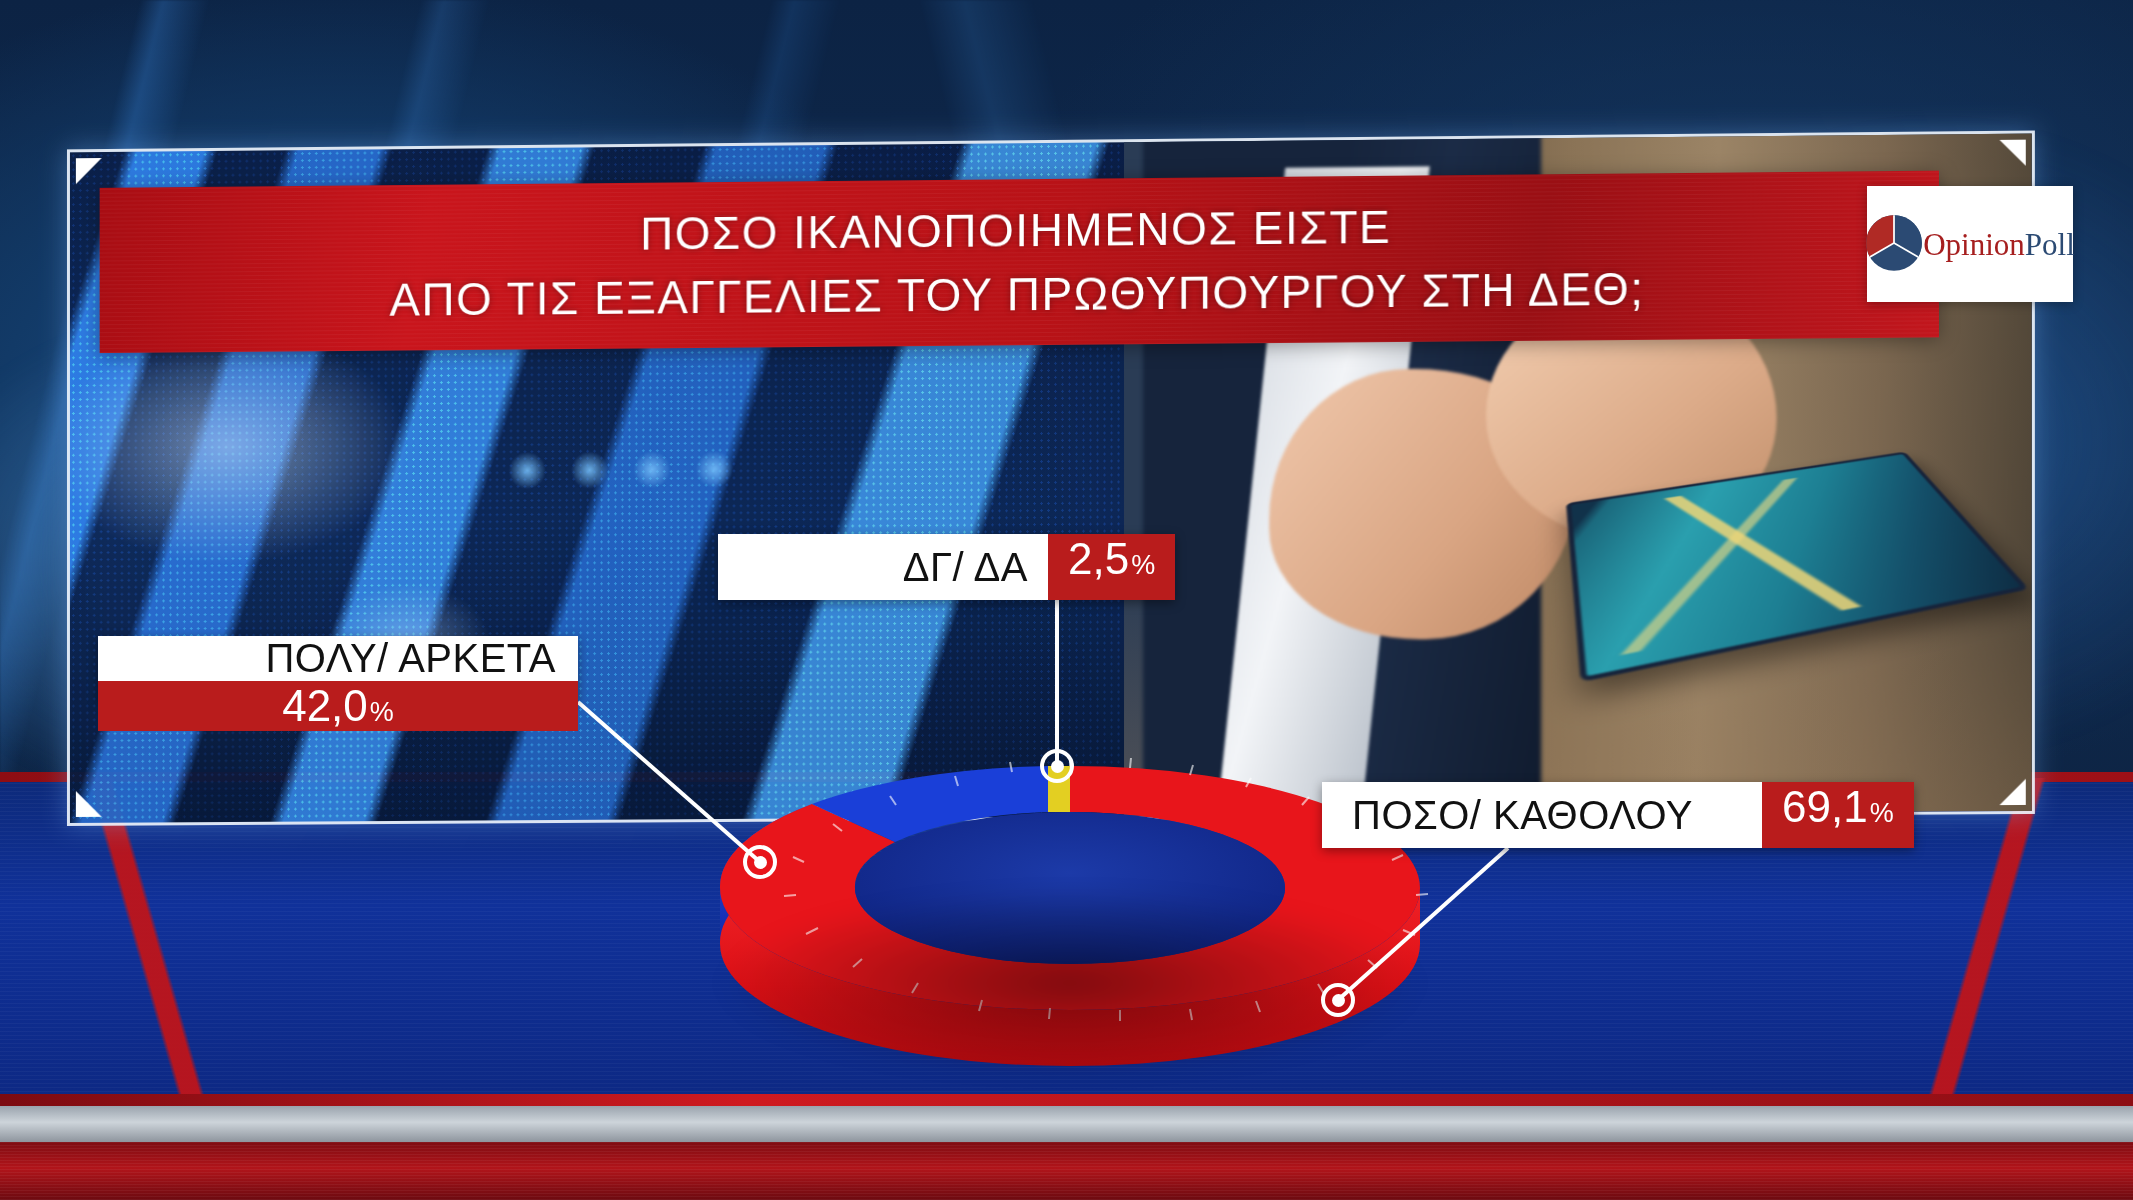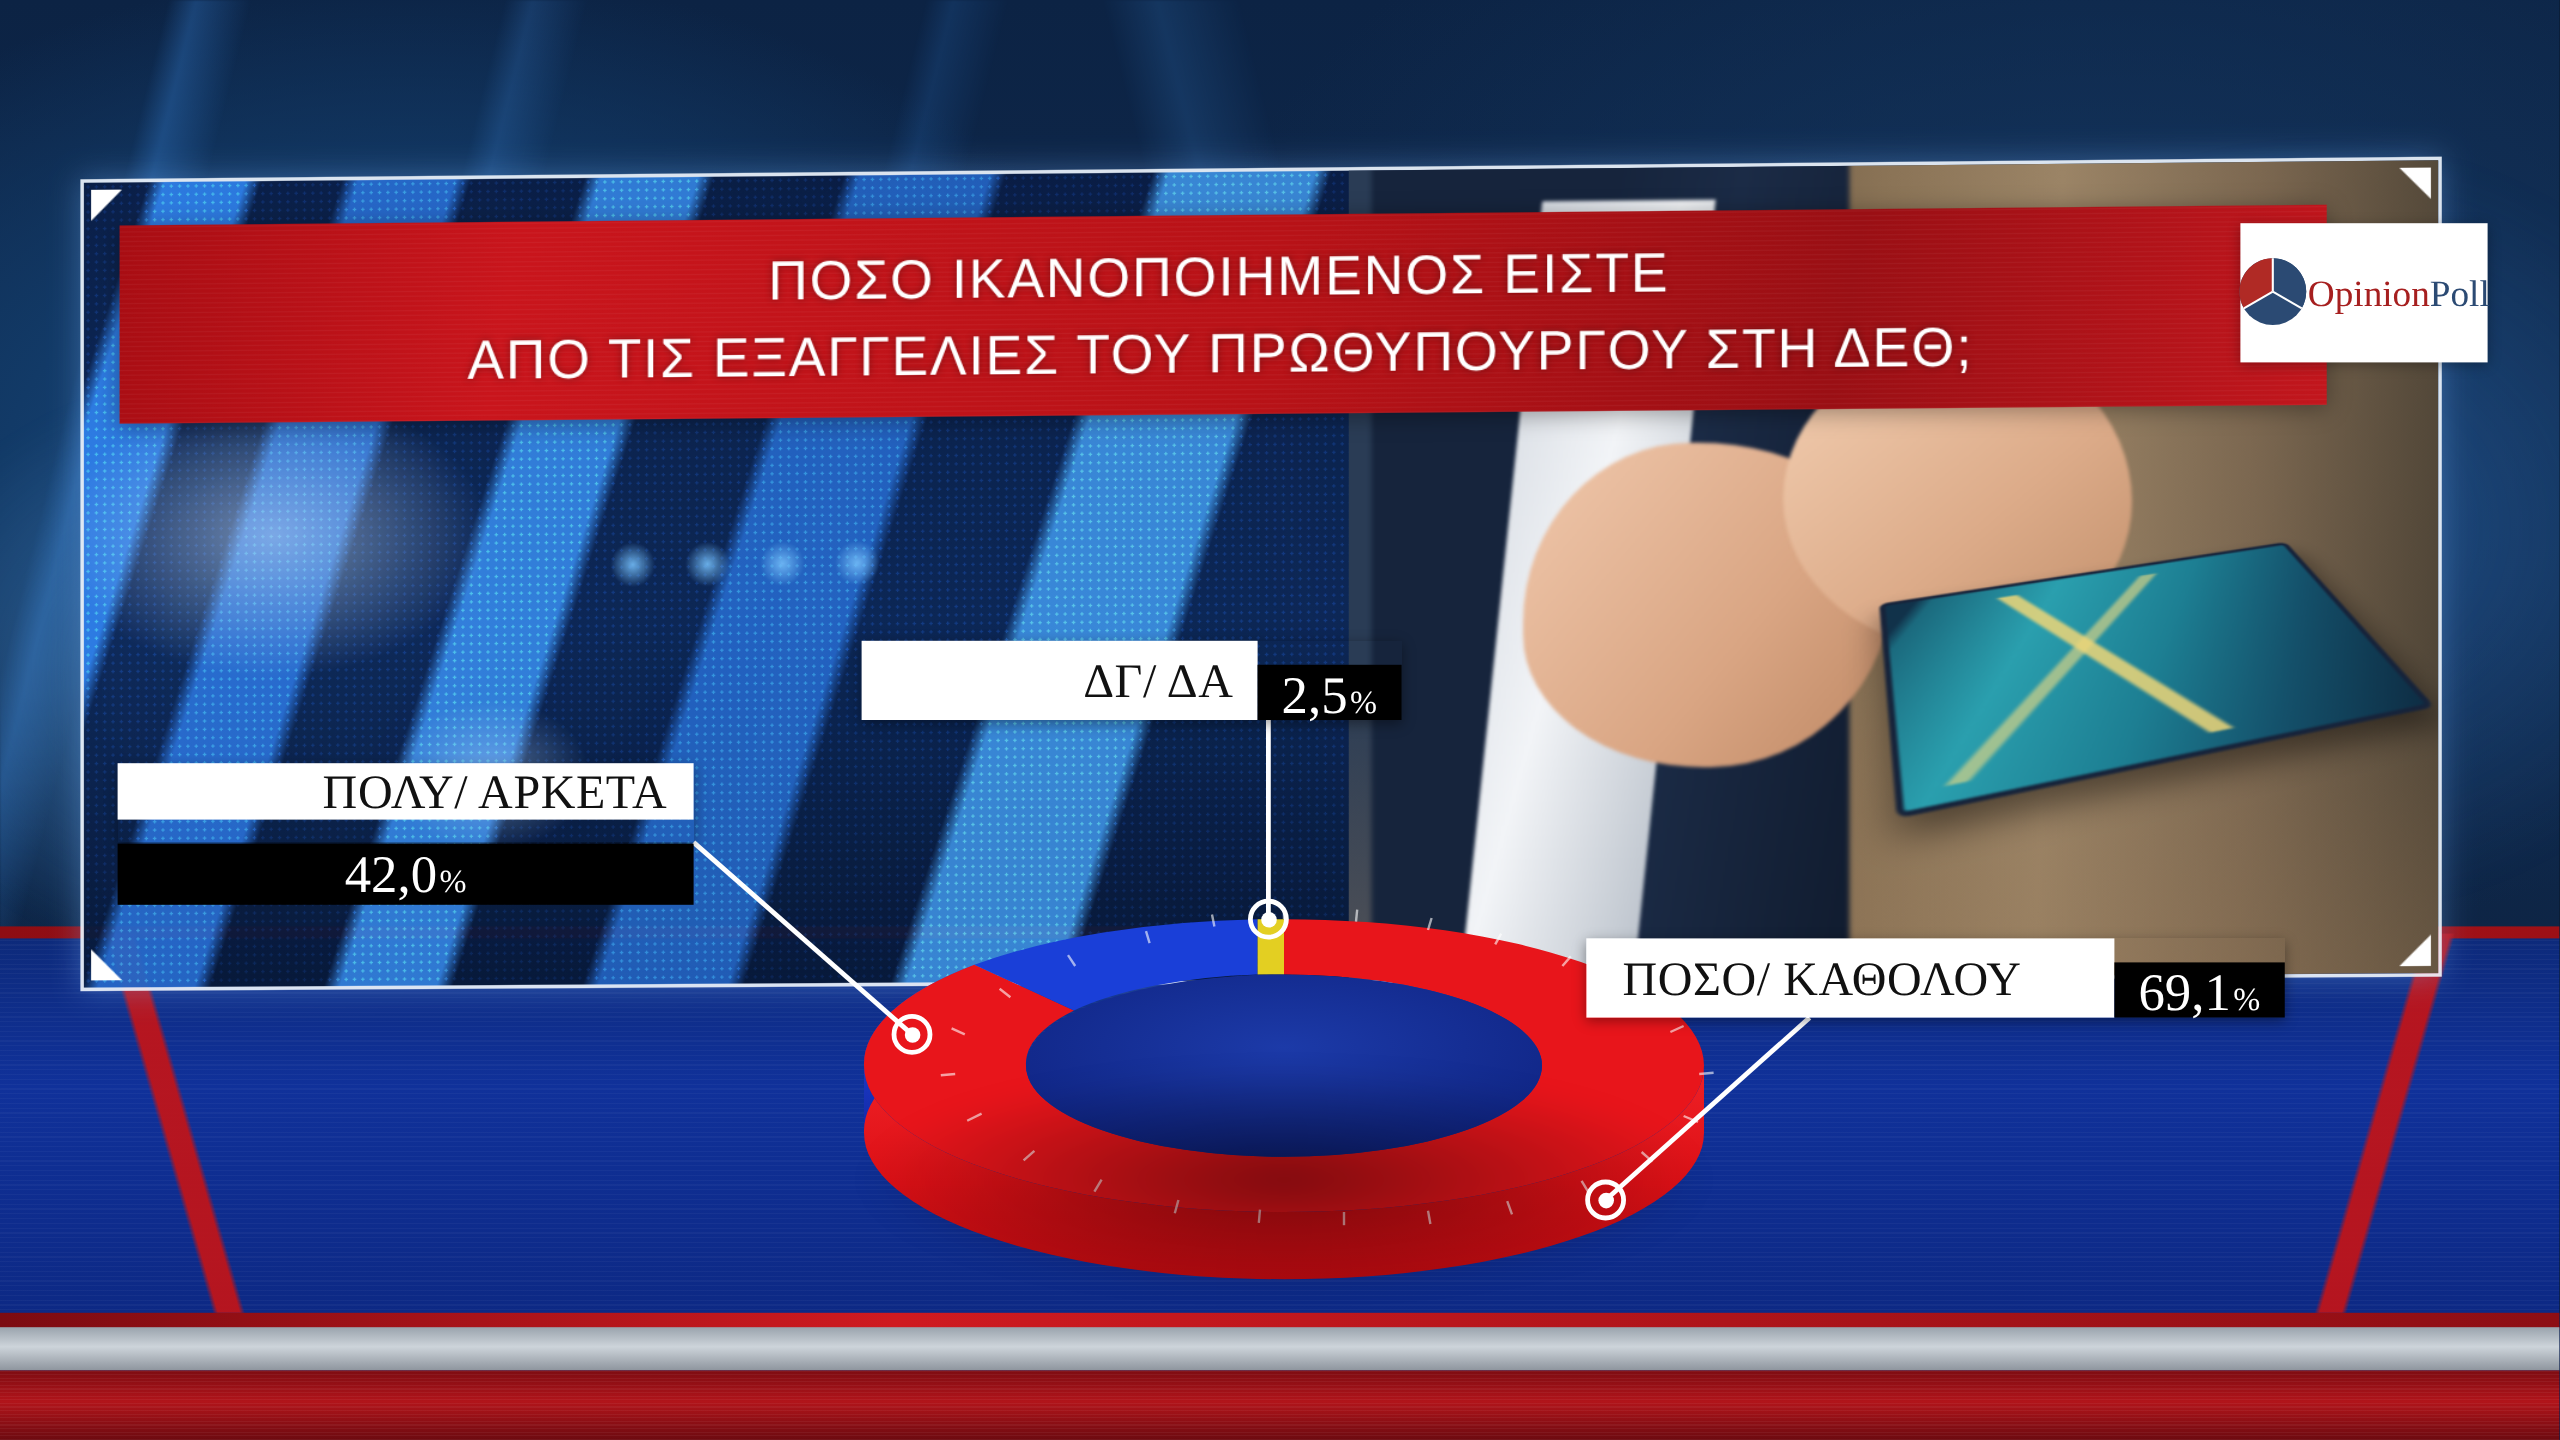--- a/index.html
+++ b/index.html
@@ -189,29 +189,28 @@
   }
   .logo-mark { width: 58px; height: 58px; position:relative; margin-bottom:2px; }
   .logo-word { font-family:"Liberation Serif", serif; font-size:31px; line-height:1; white-space:nowrap; }
   .logo-word .op { color:#a61f1f; }
   .logo-word .pl { color:#2b4a73; }
 
   
   .callout {
     position:absolute; z-index:12; display:flex; align-items:stretch; height:66px;
     box-shadow: 0 3px 10px rgba(0,0,0,.38);
-    font-family: Liberation Serif, serif;
   }
   .callout .lab {
     background:#ffffff; color:#111; display:flex; align-items:center;
     padding: 0 22px 0 30px; font-size:40px; letter-spacing:.5px; white-space:nowrap;
   }
   .callout .val {
-    background:#000000; color:#ffffff; display:flex; align-items:baseline; justify-content:center;
-    padding: 0 20px; font-size:44px; white-space:nowrap;margin-top:20px;
+    background:#b91c1c; color:#ffffff; display:flex; align-items:baseline; justify-content:center;
+    padding: 0 20px; font-size:44px; white-space:nowrap;
   }
   .callout .val .pct { font-size:27px; margin-left:2px; }
 
   #callout-dgda { left: 718px; top: 534px; }
   #callout-dgda .lab { width: 330px; justify-content:flex-end; padding-right:20px; }
   #callout-poly  { left:  98px; top: 636px; flex-direction: column; }
   #callout-poly  .lab { width: 480px; justify-content:flex-end; }
   #callout-ligo  { left: 1322px; top: 782px; }
   #callout-ligo  .lab { width: 440px; justify-content:flex-start; }
 

